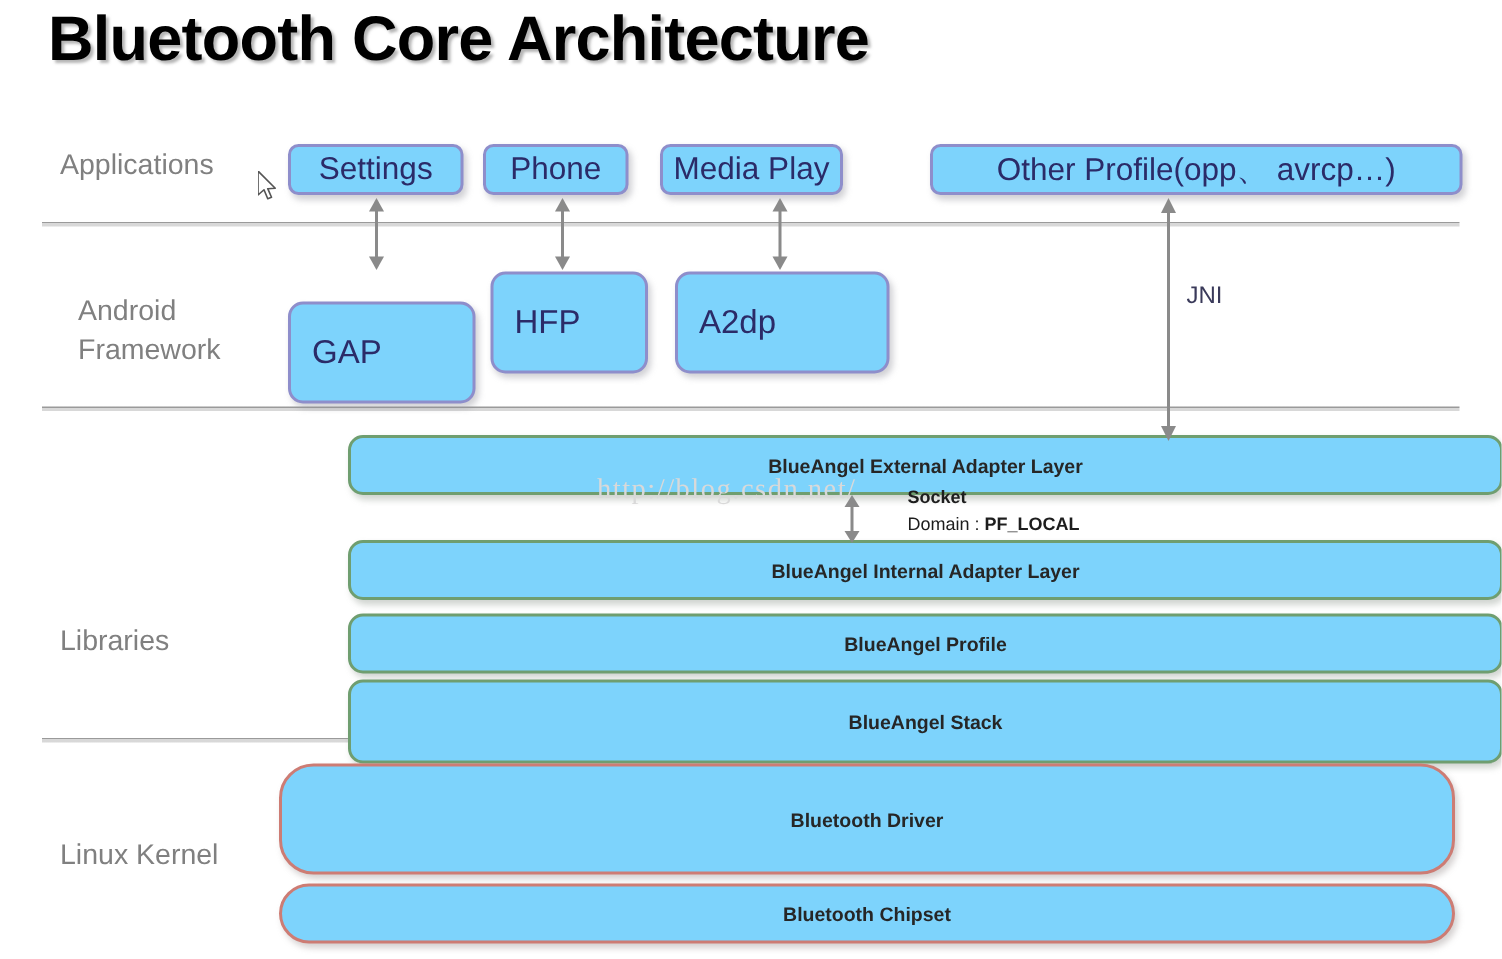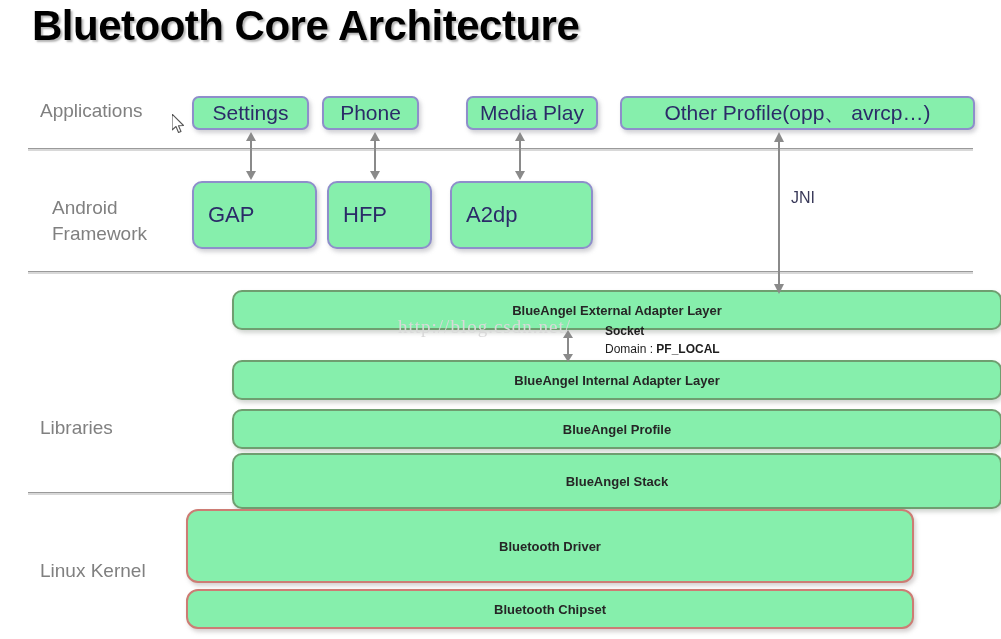--- a/index.html
+++ b/index.html
@@ -55,21 +55,21 @@
   }
   #label-applications { left: 40px; top: 98px;  }
   #label-framework    { left: 52px; top: 183px; margin-top: 12px; }
   #label-libraries    { left: 40px; top: 415px; }
   #label-kernel       { left: 40px; top: 558px; }
 
   
   .box {
     position: absolute;
     box-sizing: border-box;
-    background: #86efac;
+    background: #7dd3fc;
     display: flex;
     align-items: center;
     justify-content: center;
     border-radius: 9px;
     text-align: center;
   }
   .box-purple {
     border: 2px solid #8e8ecb;
     color: #2b2b68;
     box-shadow: 2px 3px 4px rgba(140,140,150,0.40);
@@ -91,53 +91,53 @@
 
   
   .app-box {
     top: 96px;
     height: 34px;
     font-size: 21px;
     border-radius: 7px;
   }
   #box-settings     { left: 192px; width: 117px; }
   #box-phone        { left: 322px; width: 97px; }
-  #box-media-play   { left: 466px; width: 132px; }
+  #box-media-play   { left: 440px; width: 122px; }
   #box-other-profile{ left: 620px; width: 355px; }
 
   
   .fw-box {
     top: 181px;
     height: 68px;
     font-size: 22px;
     border-radius: 10px;
     justify-content: flex-start;
     padding-left: 14px;
   }
-  #box-gap  { left: 192px; width: 125px; }
+  #box-gap  { left: 192px; width: 125px; margin-top: 20px; }
   #box-hfp  { left: 327px; width: 105px; }
   #box-a2dp { left: 450px; width: 143px; }
 
   
   .lib-box {
     left: 192px;
     width: 770px;
     border-radius: 10px;
     margin-left: 40px;
   }
   #box-external-adapter { top: 290px; height: 40px; }
   #box-internal-adapter { top: 360px; height: 40px; }
   #box-profile          { top: 409px; height: 40px; }
   #box-stack            { top: 453px; height: 56px; }
 
   
   .kernel-box {
     left: 186px;
-    width: 728px;
-    border-radius: 12px;
+    width: 784px;
+    border-radius: 23px;
   }
   #box-bt-driver  { top: 509px; height: 74px; }
   #box-bt-chipset { top: 589px; height: 40px; }
 
   
   .arrow-v {
     position: absolute;
     width: 14px;
     color: #8a8a8a;
   }

